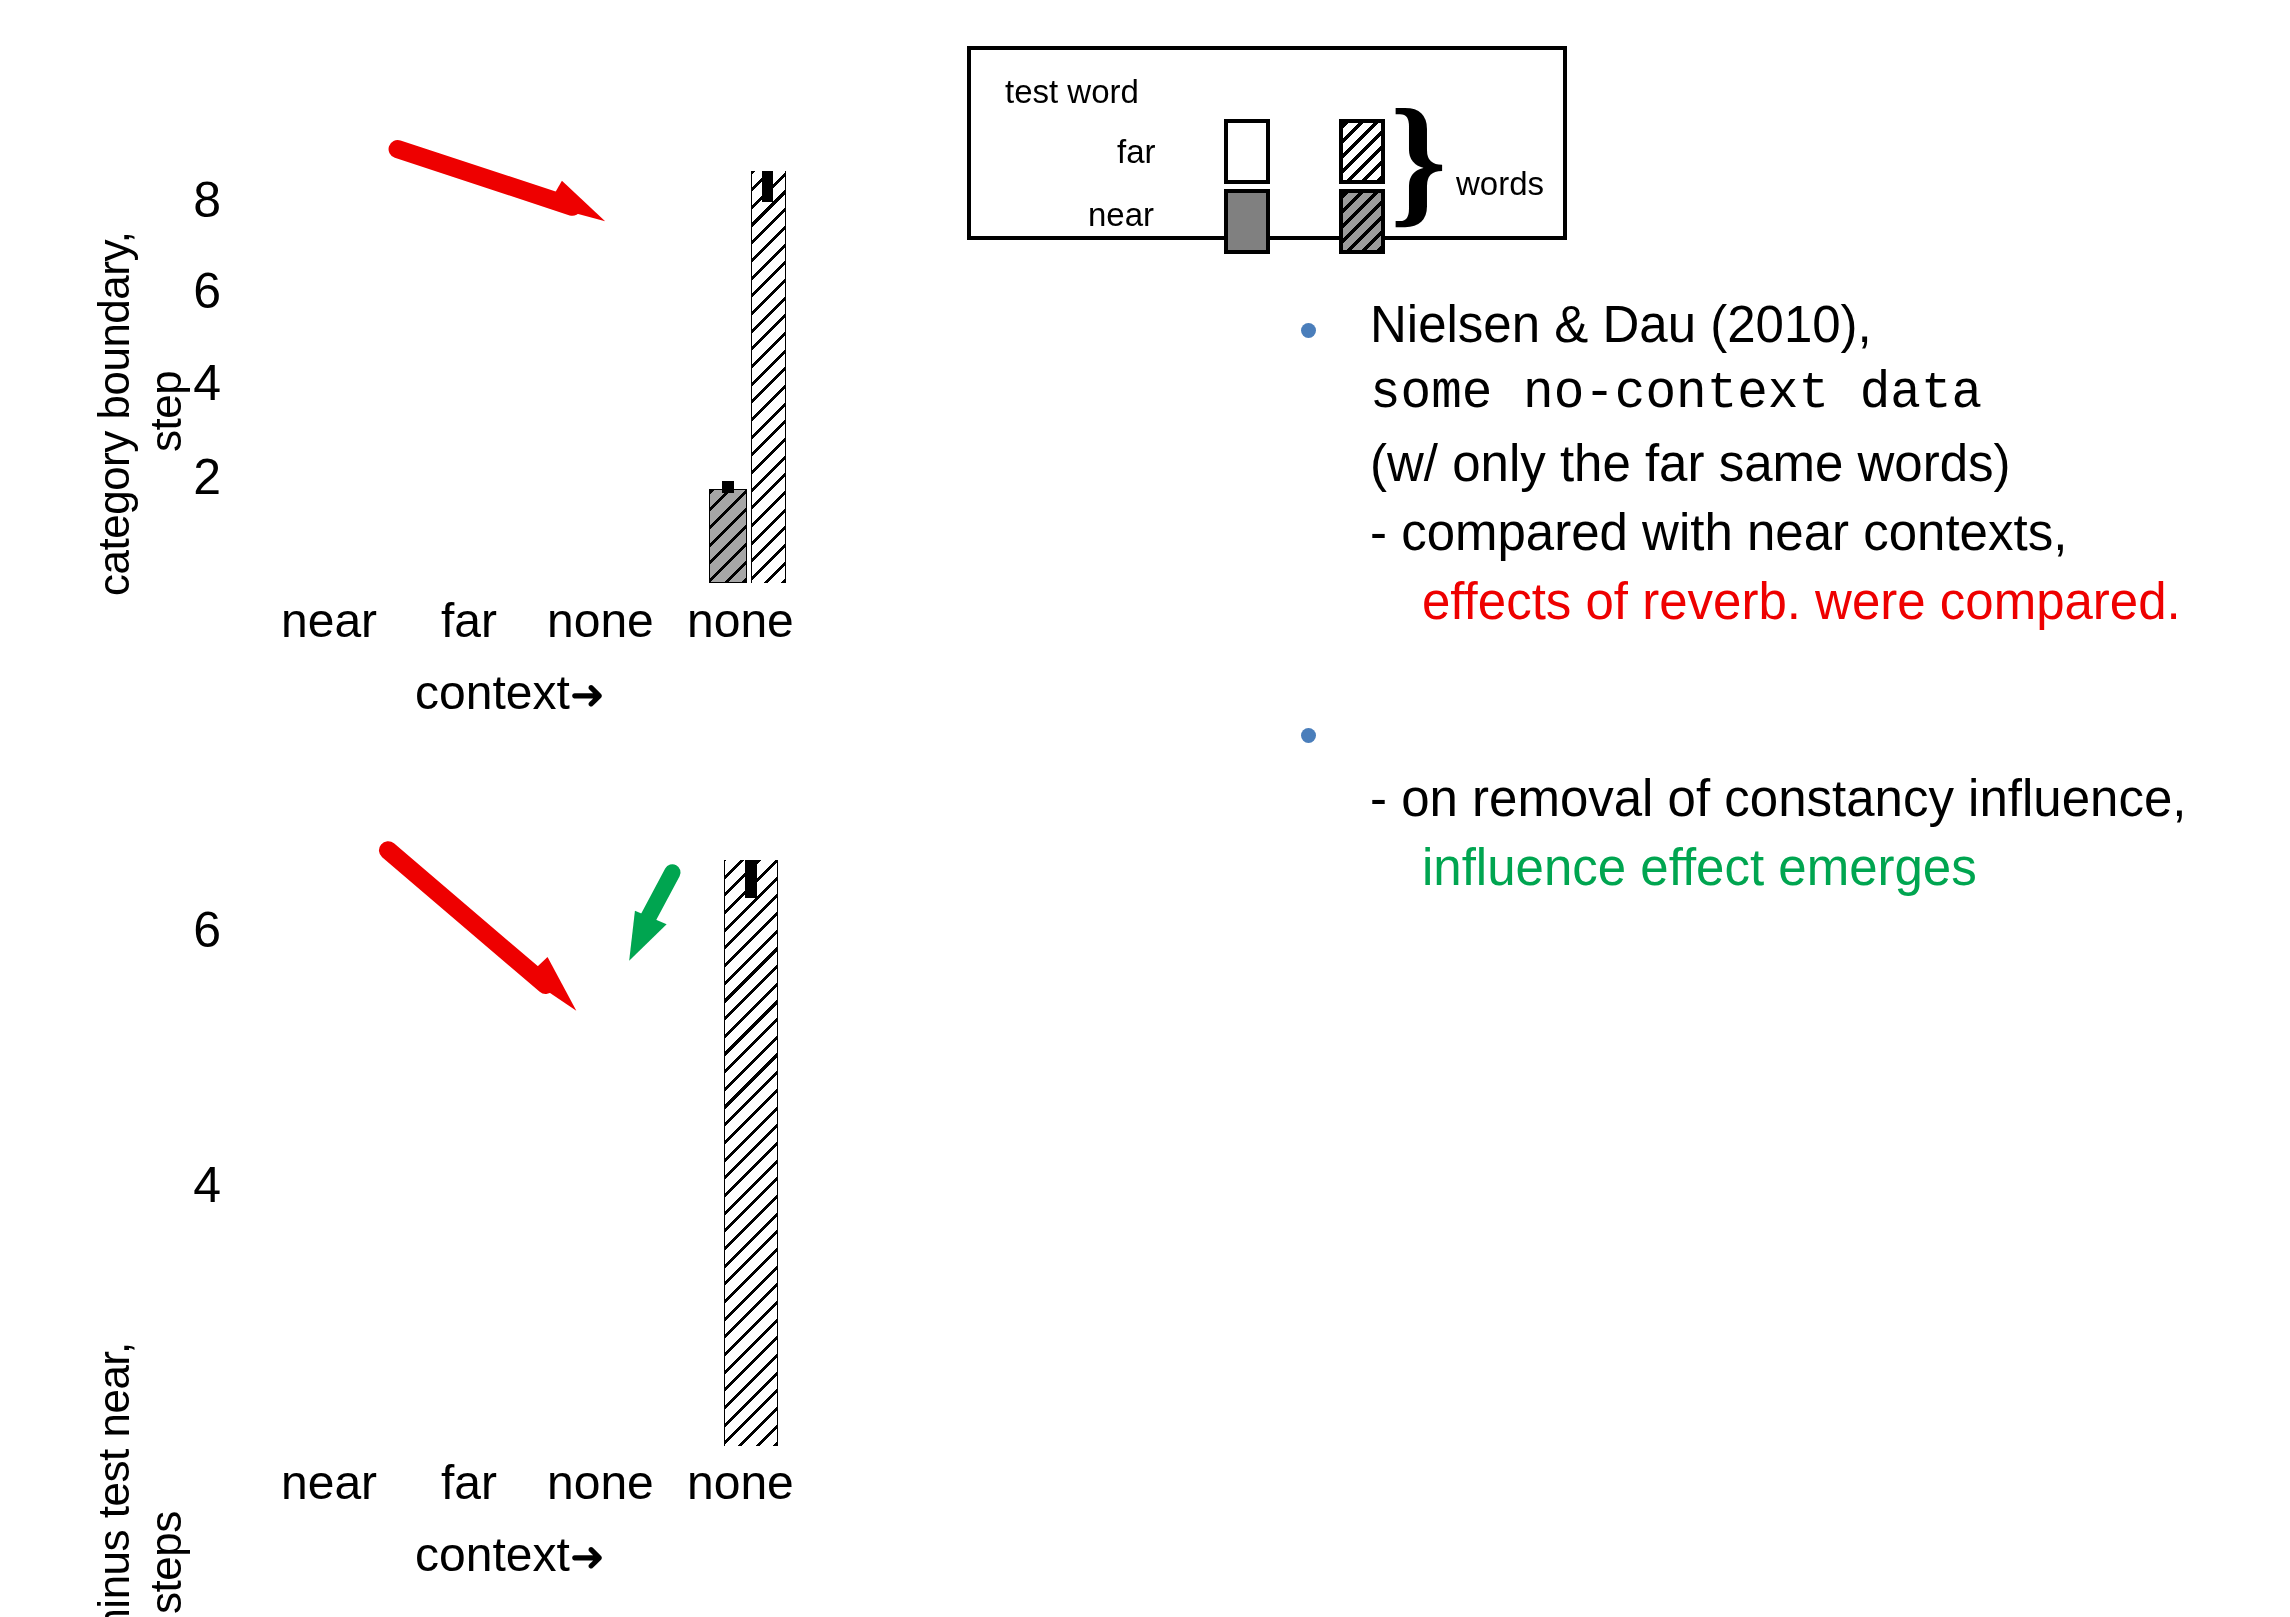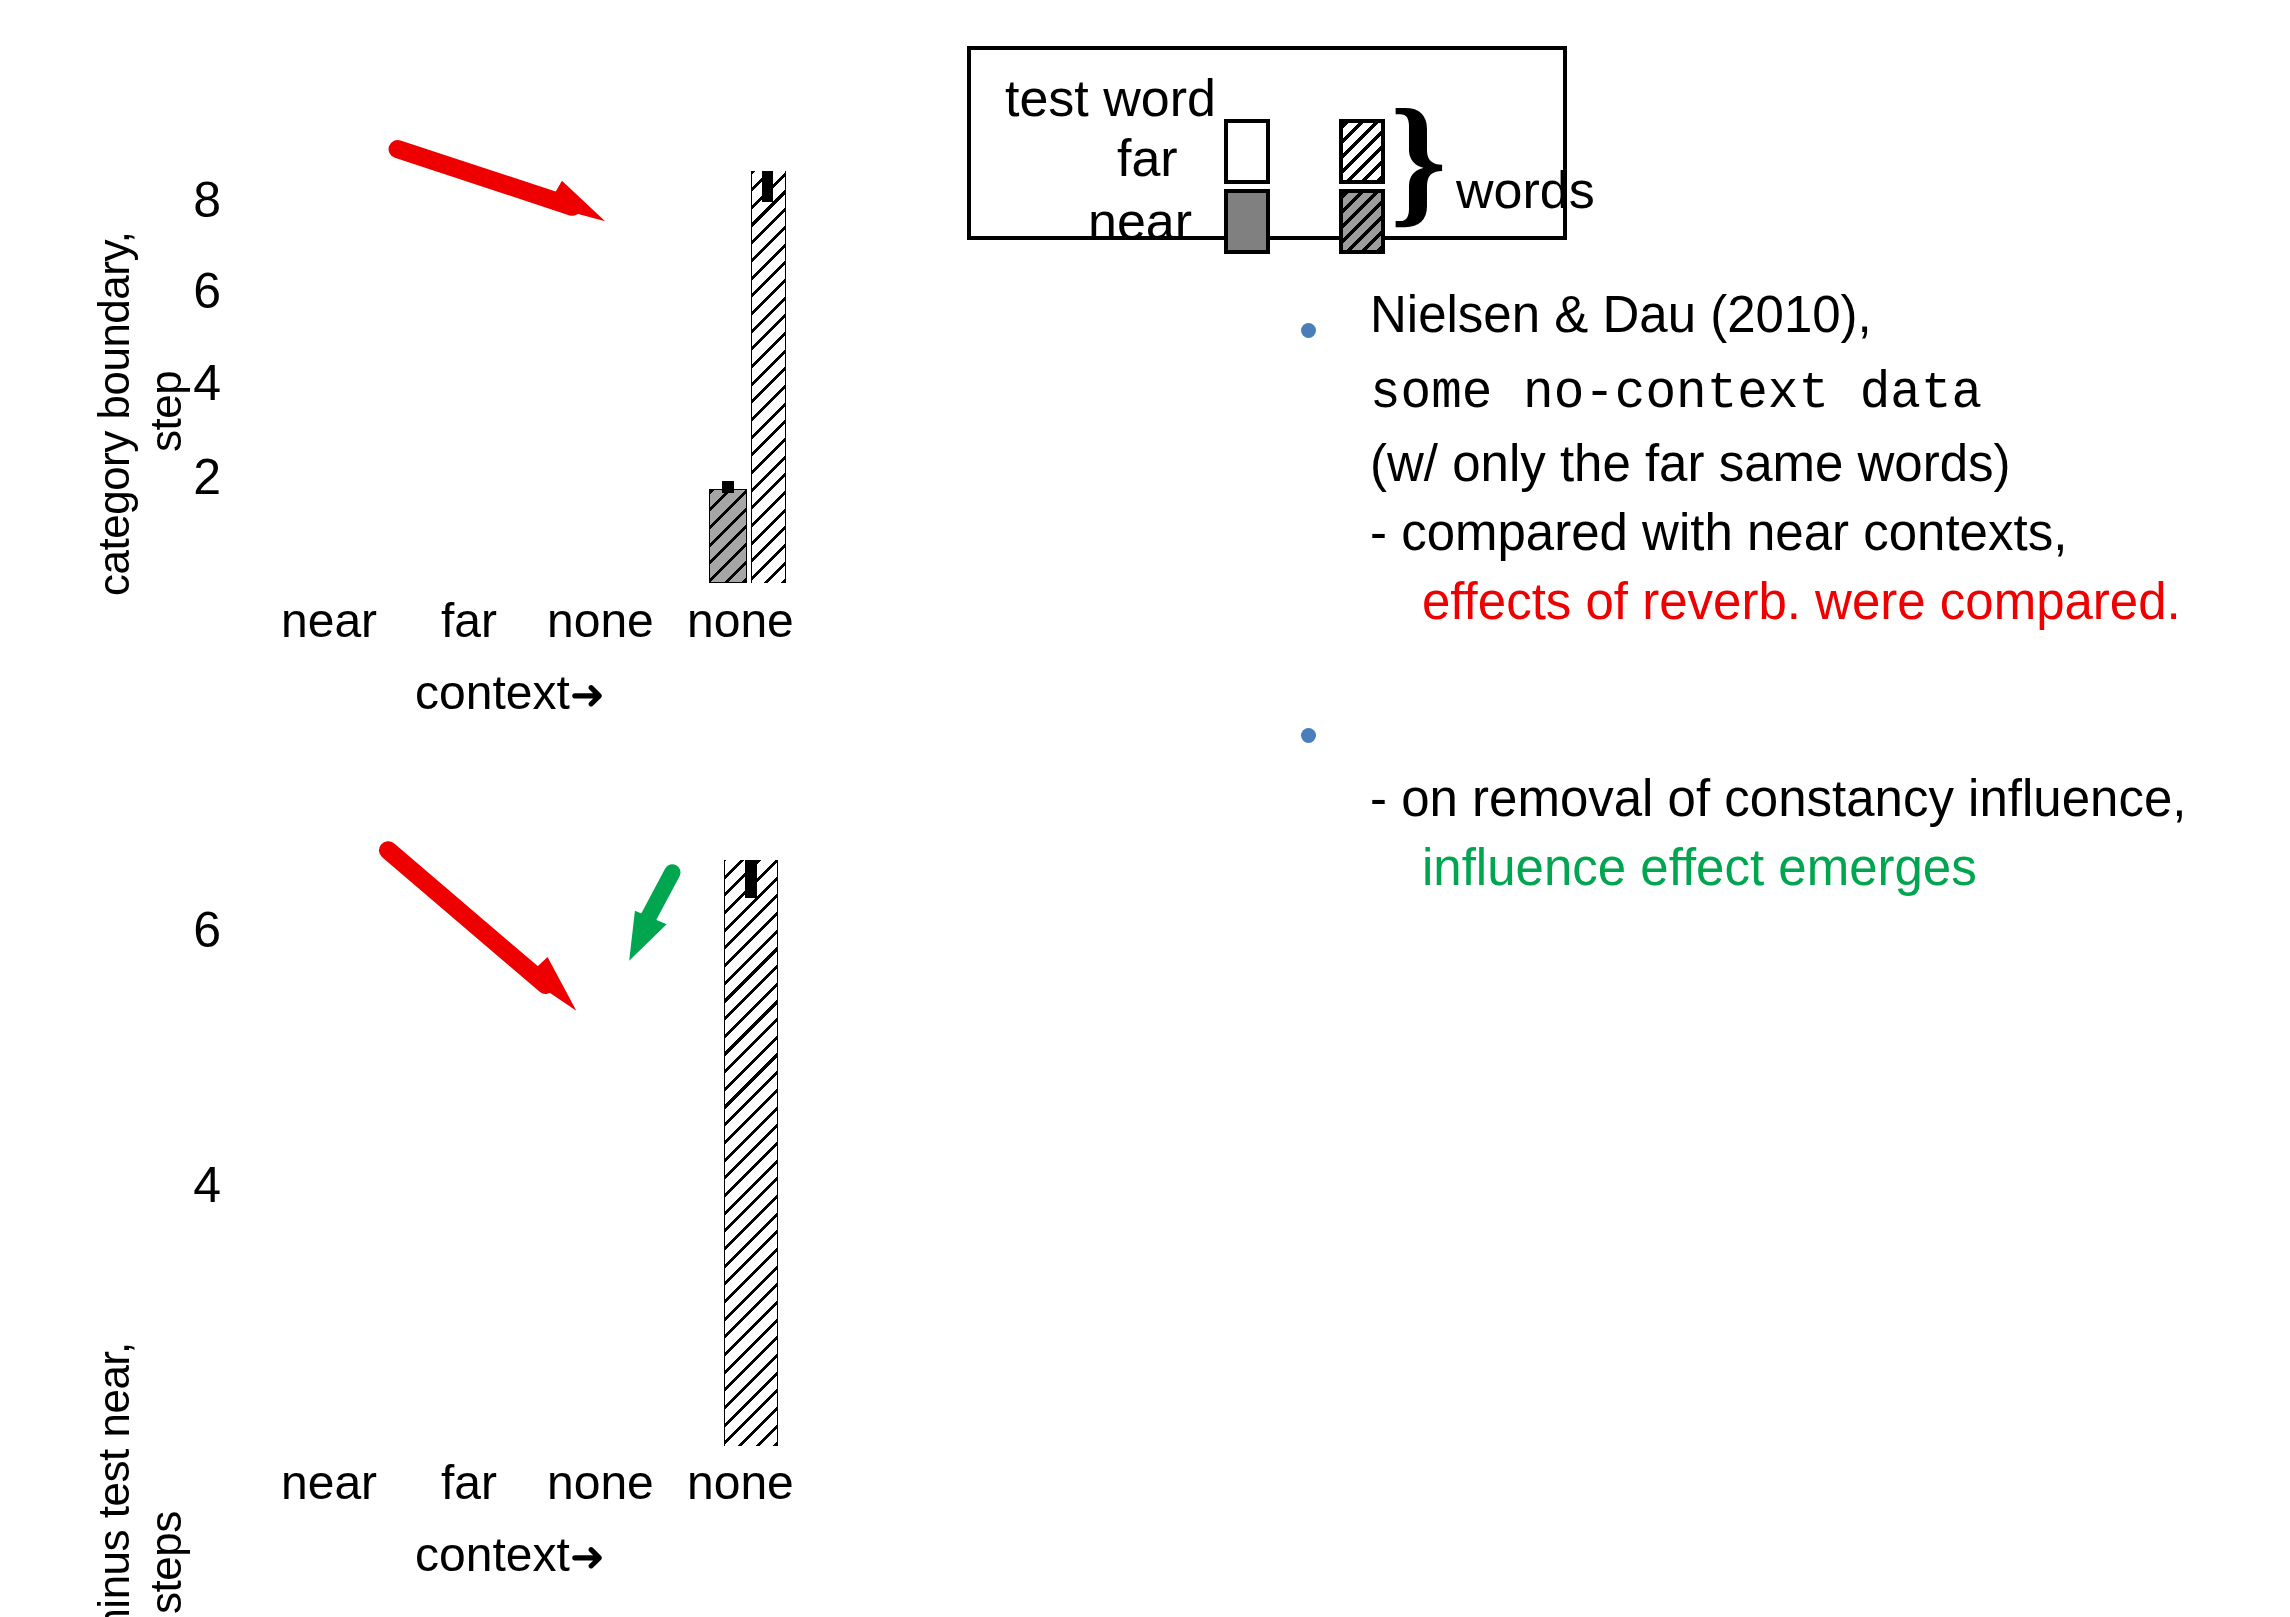--- a/index.html
+++ b/index.html
@@ -80,24 +80,23 @@
 
   
   .legend-box {
     position: absolute;
     border: 4.8px solid #000;
     background: #fff;
     box-sizing: border-box;
   }
   .legend-text {
     position: absolute;
-    font-size: 52px;
-    line-height: 50px;
-    white-space: nowrap;
-    margin-top: 6px;
+    font-size: 33px;
+    line-height: 50px;
+    white-space: nowrap;
   }
   .sw {
     position: absolute;
     box-sizing: border-box;
     border: 4.8px solid #000;
   }
   .sw-white { background: #ffffff; }
   .sw-gray  { background: #808080; }
   .sw-hatch-white {
     background-color: #ffffff;
@@ -223,21 +222,21 @@
   <div class="sw sw-hatch-gray" style="left:368px; top:139px; width:46px; height:65px;"></div>
 
   <div class="brace" style="left:419px; top:38px;">}</div>
 
   <div class="legend-text" style="left:485px; top:109px;">words</div>
 </div>
 
 <div class="abs" style="left:1278px; top:279px; width:1013px; height:634px;">
 
   <div class="bullet-dot" style="left:23px; top:44px;"></div>
-  <div class="textline c-black" style="left:92px; top:8px;">Nielsen &amp; Dau (2010),</div>
+  <div class="textline c-black" style="left:92px; top:18px;">Nielsen &amp; Dau (2010),</div>
   <div class="textline c-black" style="left:92px; top:87px;font-family:Liberation Mono, monospace;">some no-context data</div>
   <div class="textline c-black" style="left:92px; top:157px;">(w/ only the far same words)</div>
   <div class="textline c-black" style="left:92px; top:226px;">- compared with near contexts,</div>
   <div class="textline c-red" style="left:144px; top:295px;">effects of reverb. were compared.</div>
 
   <div class="bullet-dot" style="left:23px; top:449px;"></div>
   <div class="textline c-black" style="left:92px; top:492px;">- on removal of constancy influence,</div>
   <div class="textline c-green" style="left:144px; top:561px;">influence effect emerges</div>
 </div>
 

